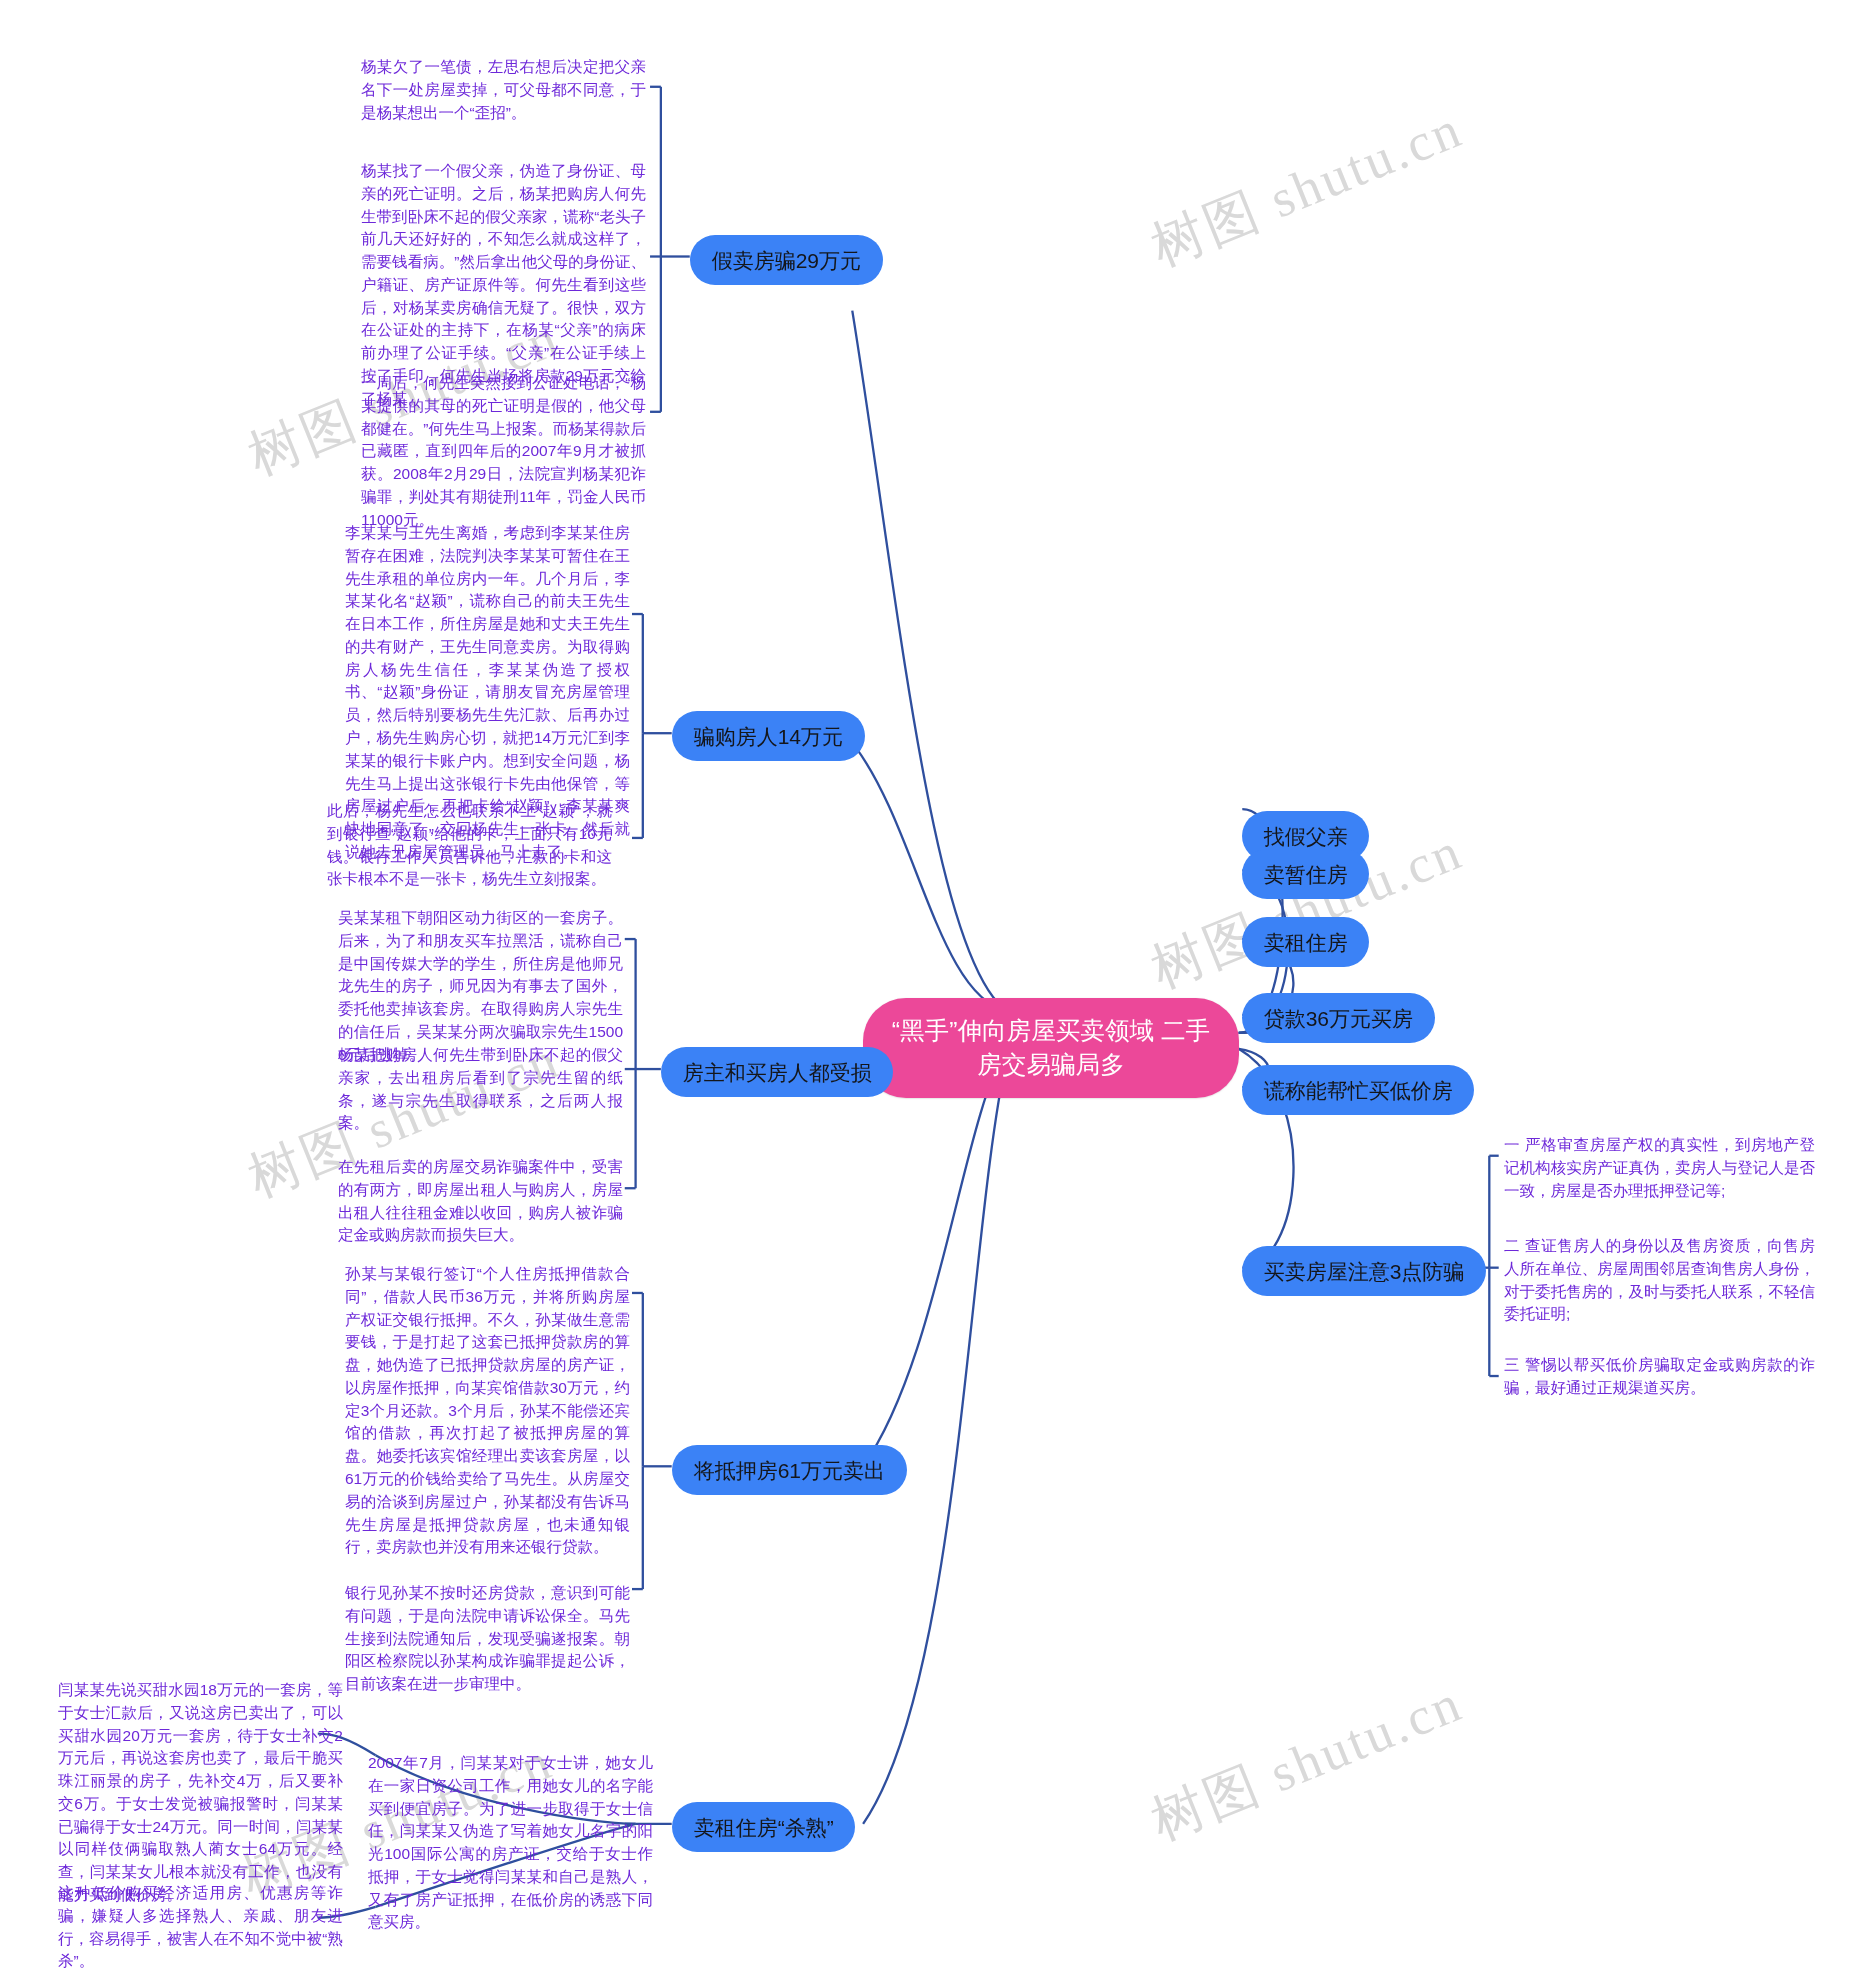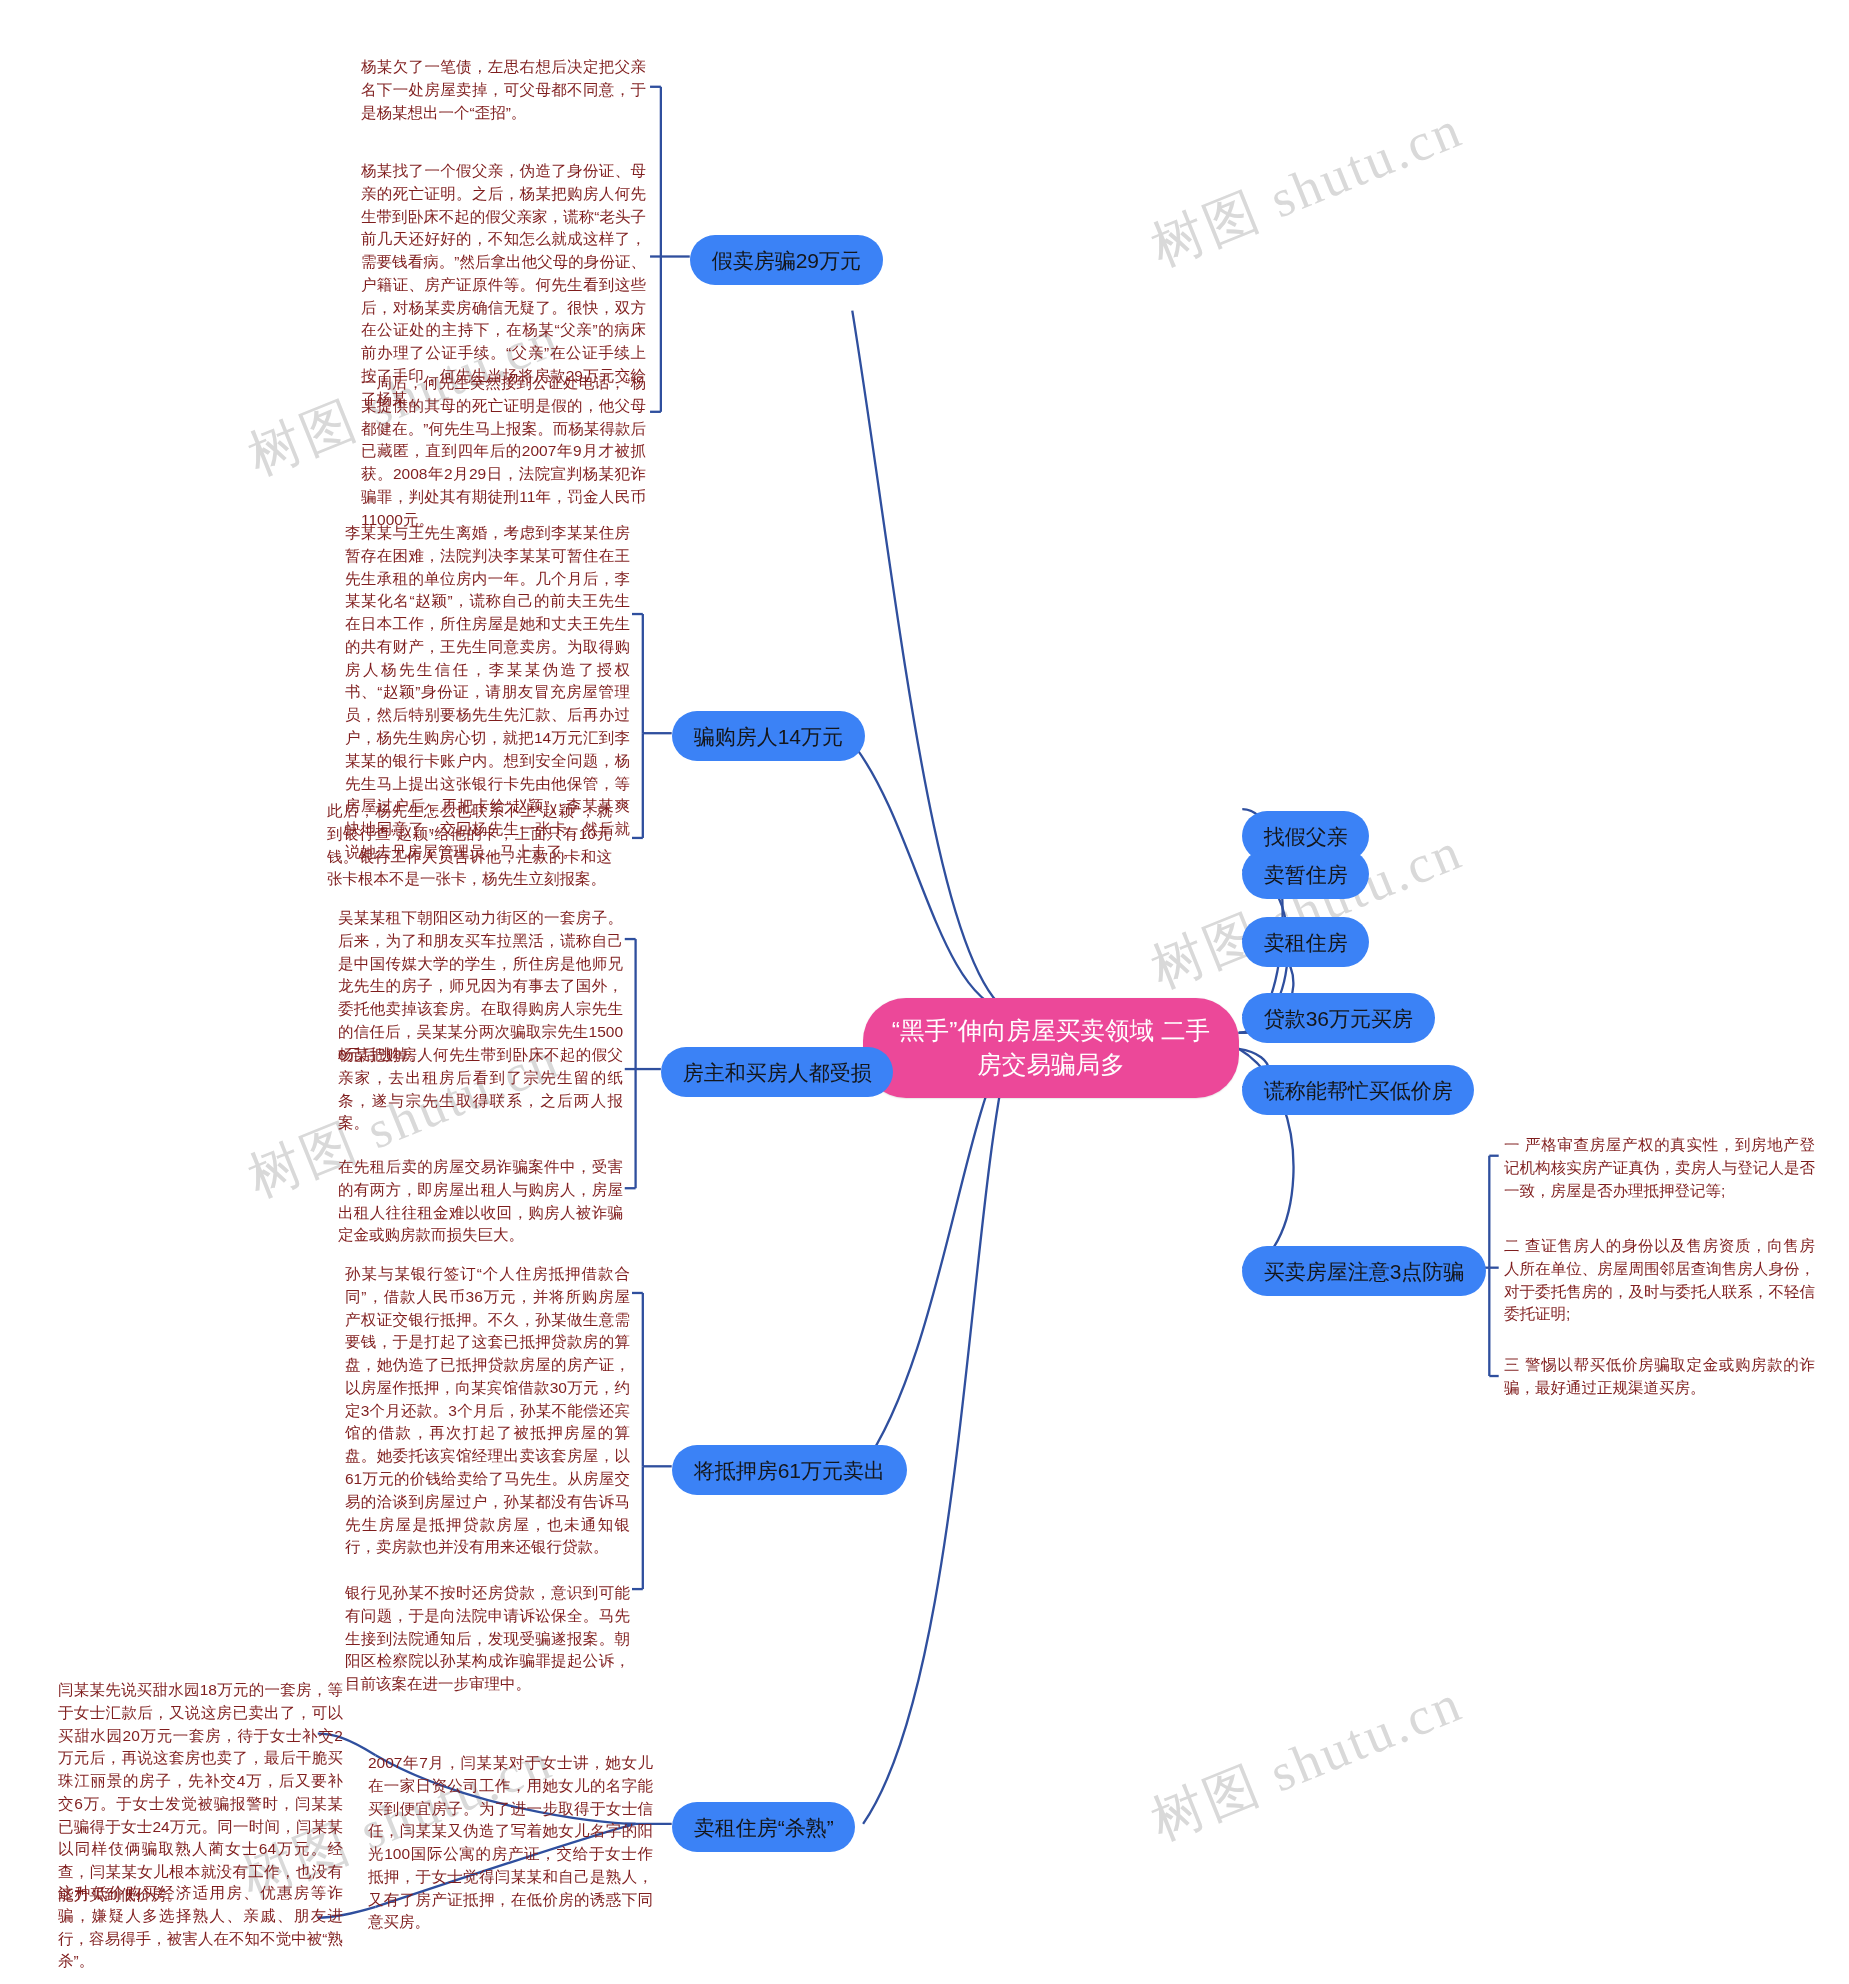--- a/index.html
+++ b/index.html
@@ -55,21 +55,21 @@
     color: #14161a;
     border-radius: 29px;
     text-align: center;
     font-size: 21px;
     line-height: 1.3;
     padding: 11.6px 21.7px;
     white-space: nowrap;
   }
   .leaf {
     position: absolute;
-    color: #7f1d1d;
+    color: #6d28d9;
     font-size: 15.5px;
     line-height: 1.47;
     text-align: justify;
     text-justify: inter-ideograph;
     word-break: break-all;
   }
 </style>
 </head>
 <body>
 

